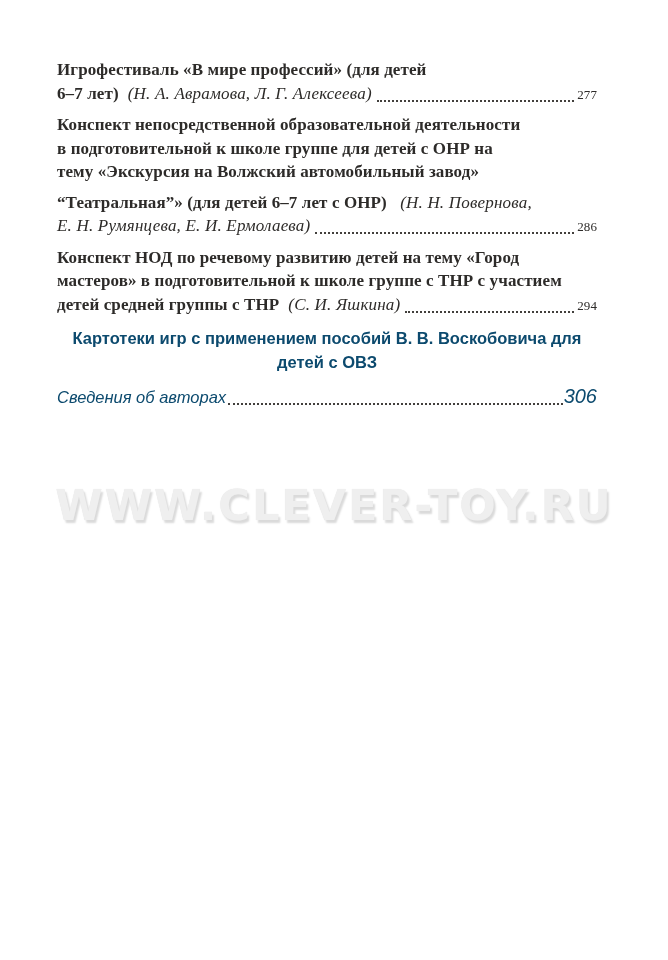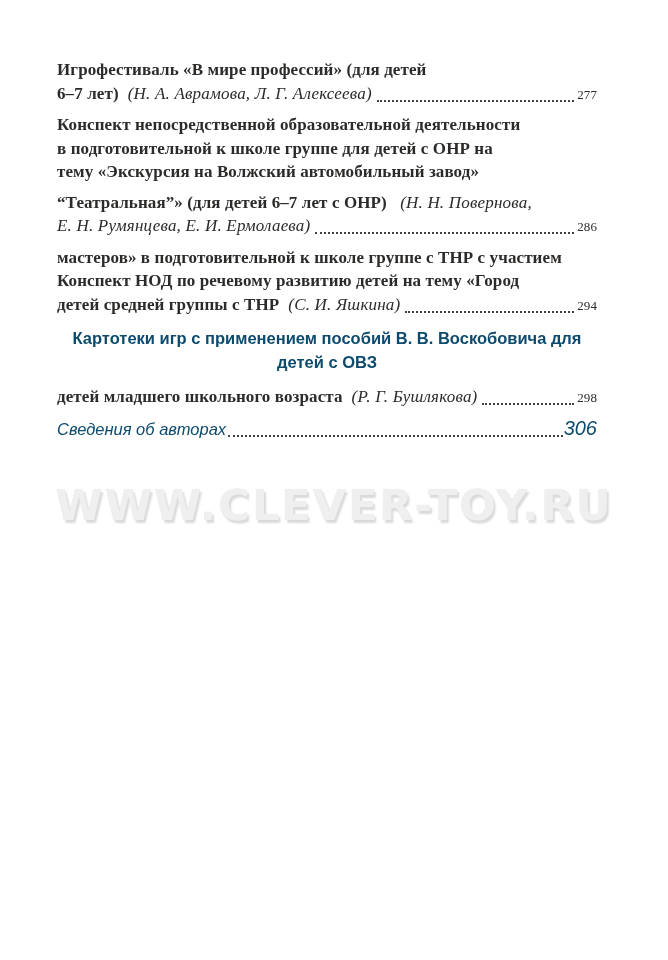--- a/index.html
+++ b/index.html
@@ -124,39 +124,33 @@
         <span class="authors">(Н. Н. Повернова,</span>
       </div>
       <div class="line row">
         <span class="authors cont">Е. Н. Румянцева, Е. И. Ермолаева)</span>
         <span class="leader"></span>
         <span class="pagenum">286</span>
       </div>
     </section>
 
     <section class="entry">
+      <div class="line">Конспект НОД по речевому развитию детей на тему «Город</div>
       <div class="line">мастеров» в подготовительной к школе группе с ТНР с участием</div>
-      <div class="line">Конспект НОД по речевому развитию детей на тему «Город</div>
       <div class="line row">
         <span class="t">детей средней группы с ТНР</span>
         <span class="authors">(С. И. Яшкина)</span>
         <span class="leader"></span>
         <span class="pagenum">294</span>
       </div>
     </section>
 
     <h2 class="section-heading">Картотеки игр с применением пособий В. В. Воскобовича для детей с ОВЗ</h2>
 
     <section class="entry">
-      <div class="line row">
-        <span class="t">детей младшего школьного возраста</span>
-        <span class="authors">(Р. Г. Бушлякова)</span>
-        <span class="leader"></span>
-        <span class="pagenum">298</span>
-      </div>
     </section>
 
     <div class="row authors-row">
       <span>Сведения об авторах</span>
       <span class="leader"></span>
       <span class="pagenum">306</span>
     </div>
 
   </main>
 

